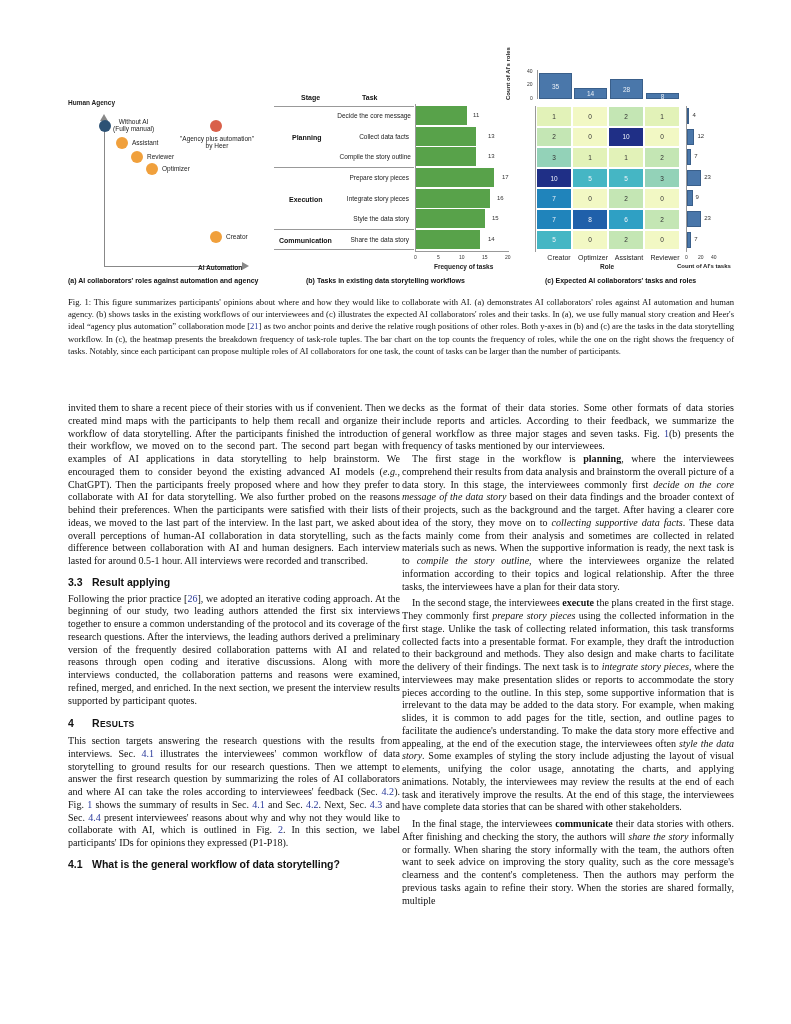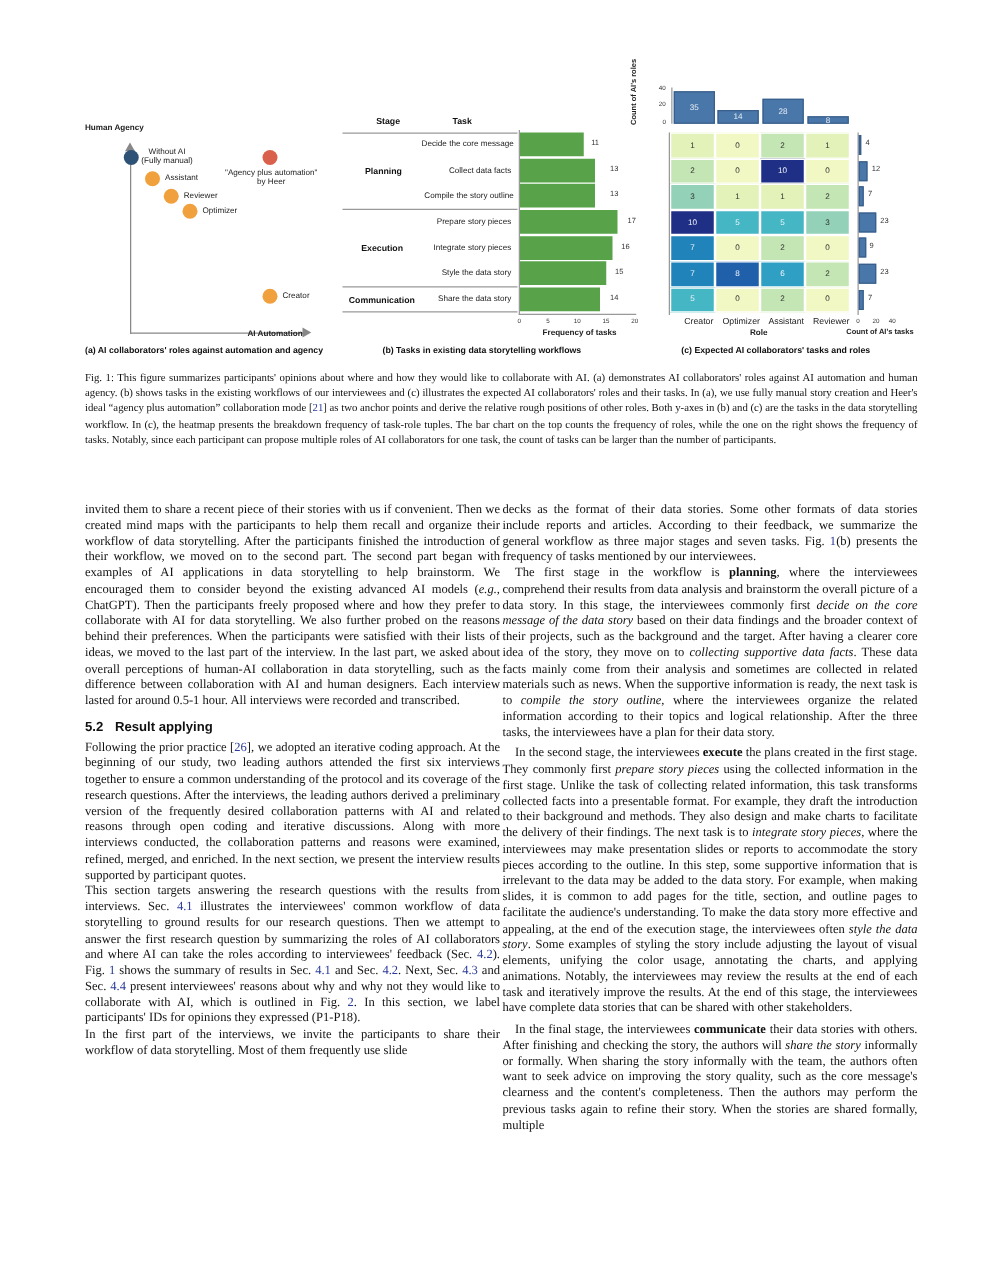--- a/index.html
+++ b/index.html
@@ -213,24 +213,25 @@
   <div class="abs tick" style="left:698px;top:254px">20</div>
   <div class="abs tick" style="left:711px;top:254px">40</div>
   <div class="abs lbl" style="left:677px;top:263px;font-weight:bold;font-size:6px">Count of AI's tasks</div>
   <div class="abs cap" style="left:545px;top:277px">(c) Expected AI collaborators' tasks and roles</div>
 </div>
 
 <div class="abs caption"><span>Fig. 1: This figure summarizes participants' opinions about where and how they would like to collaborate with AI. (a) demonstrates AI collaborators' roles against AI automation and human agency. (b) shows tasks in the existing workflows of our interviewees and (c) illustrates the expected AI collaborators' roles and their tasks. In (a), we use fully manual story creation and Heer's ideal “agency plus automation” collaboration mode [</span><a class="ref">21</a><span>] as two anchor points and derive the relative rough positions of other roles. Both y-axes in (b) and (c) are the tasks in the data storytelling workflow. In (c), the heatmap presents the breakdown frequency of task-role tuples. The bar chart on the top counts the frequency of roles, while the one on the right shows the frequency of tasks. Notably, since each participant can propose multiple roles of AI collaborators for one task, the count of tasks can be larger than the number of participants.</span></div>
 
 <div class="abs col" style="left:68px;top:402px">
   <p><span>invited them to share a recent piece of their stories with us if convenient. Then we created mind maps with the participants to help them recall and organize their workflow of data storytelling. After the participants finished the introduction of their workflow, we moved on to the second part. The second part began with examples of AI applications in data storytelling to help brainstorm. We encouraged them to consider beyond the existing advanced AI models (</span><i>e.g.</i><span>, ChatGPT). Then the participants freely proposed where and how they prefer to collaborate with AI for data storytelling. We also further probed on the reasons behind their preferences. When the participants were satisfied with their lists of ideas, we moved to the last part of the interview. In the last part, we asked about overall perceptions of human-AI collaboration in data storytelling, such as the difference between collaboration with AI and human designers. Each interview lasted for around 0.5-1 hour. All interviews were recorded and transcribed.</span></p>
-  <div class="h2"><span class="num">5.2</span><span>Result applying</span></div>
+  <div class="h2"><span class="num">3.3</span><span>Result applying</span></div>
   <p><span>Following the prior practice [</span><a class="ref">26</a><span>], we adopted an iterative coding approach. At the beginning of our study, two leading authors attended the first six interviews together to ensure a common understanding of the protocol and its coverage of the research questions. After the interviews, the leading authors derived a preliminary version of the frequently desired collaboration patterns with AI and related reasons through open coding and iterative discussions. Along with more interviews conducted, the collaboration patterns and reasons were examined, refined, merged, and enriched. In the next section, we present the interview results supported by participant quotes.</span></p>
+  <div class="h1"><span class="num">4</span><span>R</span><span class="sc">ESULTS</span></div>
   <p><span>This section targets answering the research questions with the results from interviews. Sec. </span><a class="ref">4.1</a><span> illustrates the interviewees' common workflow of data storytelling to ground results for our research questions. Then we attempt to answer the first research question by summarizing the roles of AI collaborators and where AI can take the roles according to interviewees' feedback (Sec. </span><a class="ref">4.2</a><span>). Fig. </span><a class="ref">1</a><span> shows the summary of results in Sec. </span><a class="ref">4.1</a><span> and Sec. </span><a class="ref">4.2</a><span>. Next, Sec. </span><a class="ref">4.3</a><span> and Sec. </span><a class="ref">4.4</a><span> present interviewees' reasons about why and why not they would like to collaborate with AI, which is outlined in Fig. </span><a class="ref">2</a><span>. In this section, we label participants' IDs for opinions they expressed (P1-P18).</span></p>
-  <p>In the first part of the interviews, we invite the participants to share their workflow of data storytelling. Most of them frequently use slide</p>
+  <div class="h2"><span class="num">4.1</span><span>What is the general workflow of data storytelling?</span></div>
 </div>
 
 <div class="abs col" style="left:402px;top:402px">
   <p><span>decks as the format of their data stories. Some other formats of data stories include reports and articles. According to their feedback, we summarize the general workflow as three major stages and seven tasks. Fig. </span><a class="ref">1</a><span>(b) presents the frequency of tasks mentioned by our interviewees.</span></p>
   <p class="ind"><span>The first stage in the workflow is </span><b>planning</b><span>, where the interviewees comprehend their results from data analysis and brainstorm the overall picture of a data story. In this stage, the interviewees commonly first </span><i>decide on the core message of the data story</i><span> based on their data findings and the broader context of their projects, such as the background and the target. After having a clearer core idea of the story, they move on to </span><i>collecting supportive data facts</i><span>. These data facts mainly come from their analysis and sometimes are collected in related materials such as news. When the supportive information is ready, the next task is to </span><i>compile the story outline</i><span>, where the interviewees organize the related information according to their topics and logical relationship. After the three tasks, the interviewees have a plan for their data story.</span></p>
   <p class="ind" style="margin-top:4px"><span>In the second stage, the interviewees </span><b>execute</b><span> the plans created in the first stage. They commonly first </span><i>prepare story pieces</i><span> using the collected information in the first stage. Unlike the task of collecting related information, this task transforms collected facts into a presentable format. For example, they draft the introduction to their background and methods. They also design and make charts to facilitate the delivery of their findings. The next task is to </span><i>integrate story pieces</i><span>, where the interviewees may make presentation slides or reports to accommodate the story pieces according to the outline. In this step, some supportive information that is irrelevant to the data may be added to the data story. For example, when making slides, it is common to add pages for the title, section, and outline pages to facilitate the audience's understanding. To make the data story more effective and appealing, at the end of the execution stage, the interviewees often </span><i>style the data story</i><span>. Some examples of styling the story include adjusting the layout of visual elements, unifying the color usage, annotating the charts, and applying animations. Notably, the interviewees may review the results at the end of each task and iteratively improve the results. At the end of this stage, the interviewees have complete data stories that can be shared with other stakeholders.</span></p>
   <p class="ind" style="margin-top:4px"><span>In the final stage, the interviewees </span><b>communicate</b><span> their data stories with others. After finishing and checking the story, the authors will </span><i>share the story</i><span> informally or formally. When sharing the story informally with the team, the authors often want to seek advice on improving the story quality, such as the core message's clearness and the content's completeness. Then the authors may perform the previous tasks again to refine their story. When the stories are shared formally, multiple</span></p>
 </div>
 
 </body></html>

